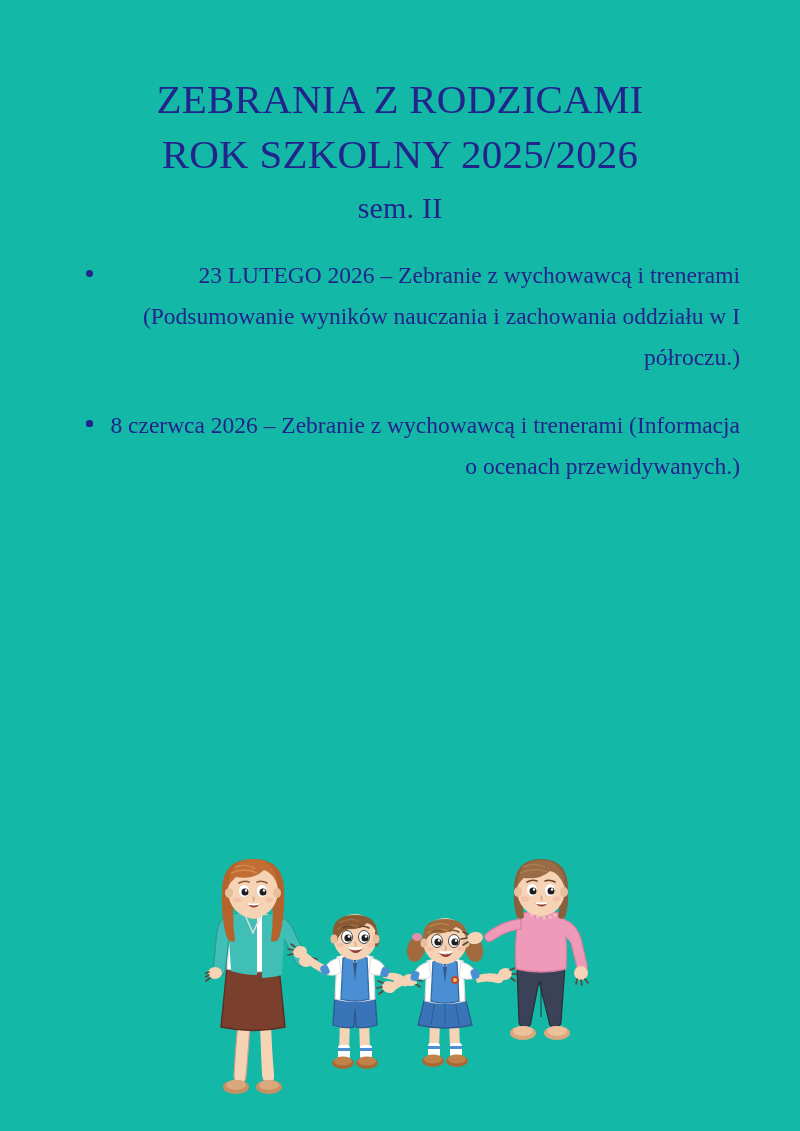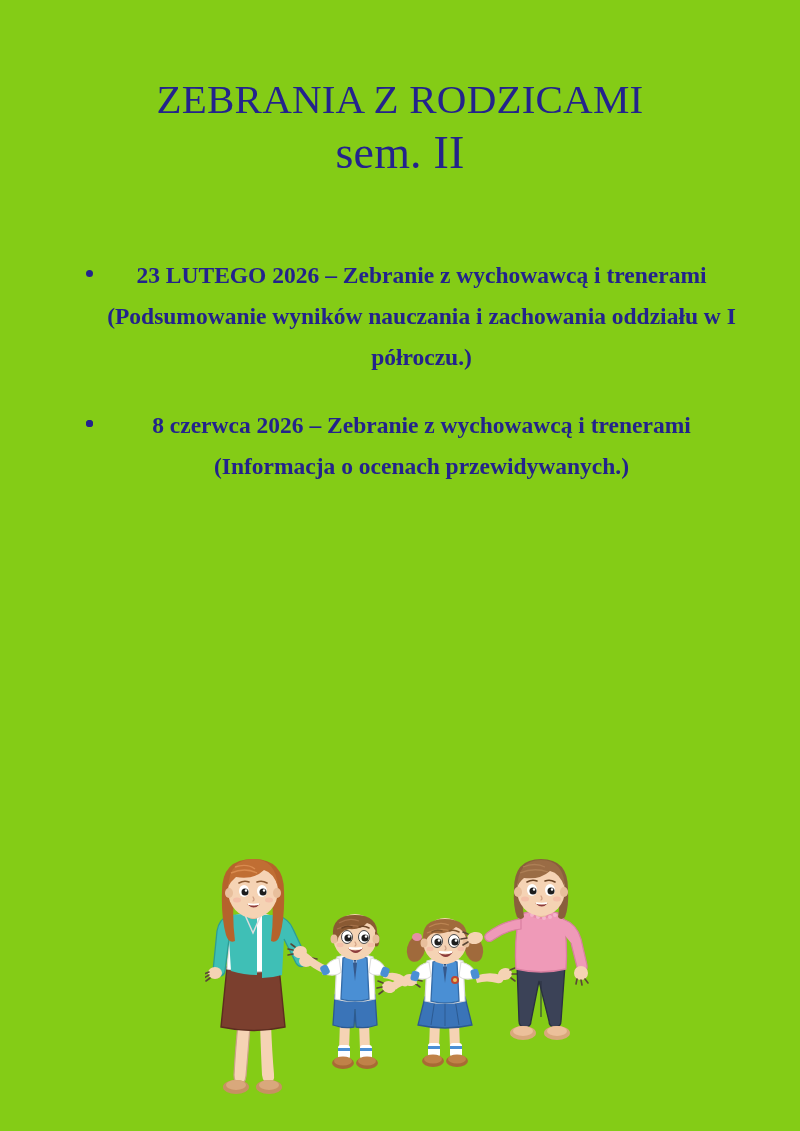--- a/index.html
+++ b/index.html
@@ -12,40 +12,40 @@
     height: 1131px;
     position: relative;
     overflow: hidden;
     font-family: "Liberation Serif", "DejaVu Serif", serif;
     color: #23238c;
   }
 
   .page {
     position: absolute;
     inset: 0;
-    background: #84cc16;
+    background: #14b8a6;
   }
 
   
   .title-block {
     position: absolute;
     top: 72px;
     left: 0;
     width: 800px;
     text-align: center;
   }
   .title-line {
     font-size: 41px;
     line-height: 55px;
     letter-spacing: 0.2px;
     color: #23238c;
     white-space: nowrap;
   }
   .title-line.l3 {
-    font-size: 46px;
+    font-size: 30px;
     line-height: 52px;
     text-align: center;
   }
 
   
   .list {
     position: absolute;
     top: 255px;
     left: 0;
     width: 800px;
@@ -63,42 +63,43 @@
     left: 86px;
     top: 15px;
     width: 7px;
     height: 7px;
     border-radius: 50%;
     background: #23238c;
   }
   .bullet-text {
     font-size: 23.5px;
     line-height: 41px;
-    font-weight: 700;
+    font-weight: 400;
     color: #23238c;
-    text-align: center;
+    text-align: right;
   }
 
   
   .illustration {
     position: absolute;
     left: 205px;
     top: 855px;
     width: 390px;
     height: 250px;
   }
   .illustration svg { display: block; width: 100%; height: 100%; }
 </style>
 </head>
 <body>
 
 <div class="page">
 
   <div class="title-block">
     <div class="title-line">ZEBRANIA Z RODZICAMI</div>
+    <div class="title-line">ROK SZKOLNY 2025/2026</div>
     <div class="title-line l3">sem. II</div>
   </div>
 
   <div class="list">
 
     <div class="bullet-item">
       <span class="bullet-dot"></span>
       <div class="bullet-text">23 LUTEGO 2026 – Zebranie z wychowawcą i trenerami (Podsumowanie wyników nauczania i zachowania oddziału w I półroczu.)</div>
     </div>
 

